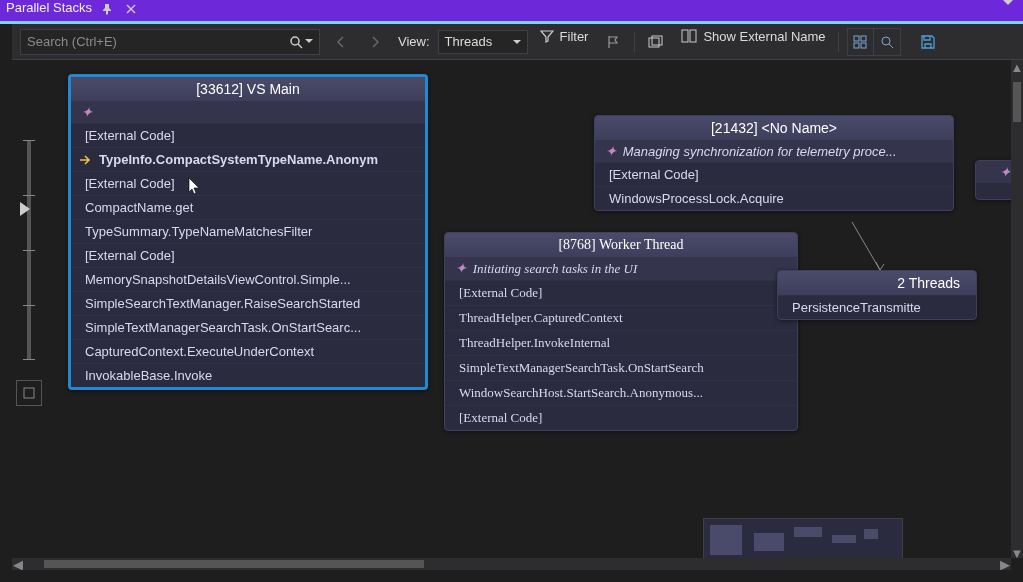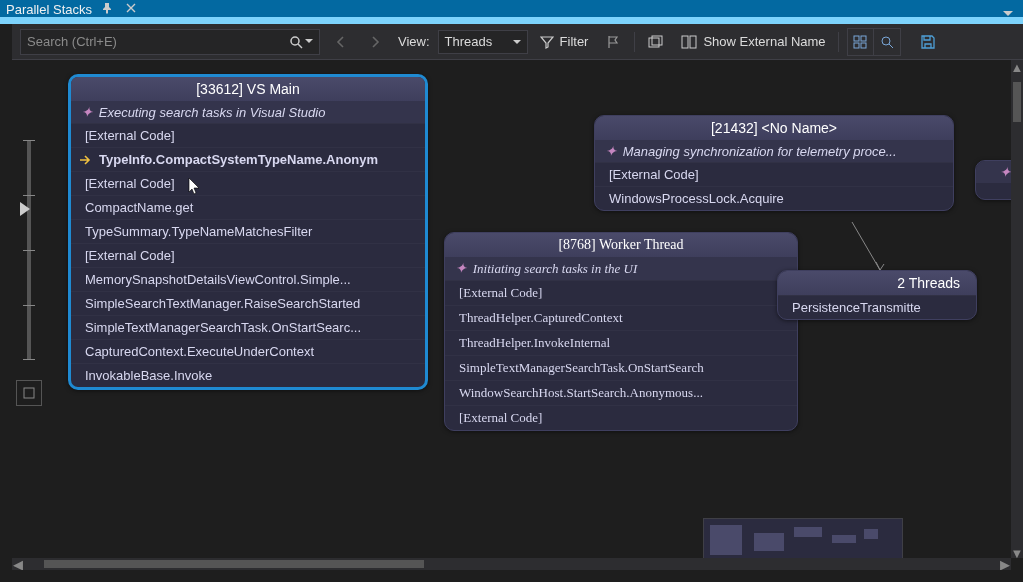--- a/index.html
+++ b/index.html
@@ -7,26 +7,26 @@
     background: #1e1e1e;
     color: #dcdcdc;
     font-family: "Segoe UI", sans-serif;
     font-size: 13px;
     width: 1023px;
     height: 582px;
     overflow: hidden;
     position: relative;
   }
   .titlebar {
-    background: #0369a1;
+    background: #6d28d9;
     height: 24px;
     display: flex;
-    align-items: flex-end;
+    align-items: flex-start;
     padding: 0 6px;
-    border-bottom: 7px solid #7dd3fc;
+    border-bottom: 3px solid #7dd3fc;
   }
   .titlebar .title { font-size: 13px; color: #f1f1f1; }
   .titlebar .pin, .titlebar .close {
     margin-left: 6px;
     width: 18px; height: 18px;
     display: flex; align-items: center; justify-content: center;
     color: #cccccc;
     cursor: pointer;
   }
   .titlebar .spacer { flex: 1; }
@@ -80,21 +80,21 @@
     min-width: 90px;
     display:flex; align-items:center;
     cursor:pointer;
   }
   .view-select::after {
     content:""; position:absolute; right:6px; top:50%;
     border:4px solid transparent; border-top-color:#cccccc;
     transform:translateY(-25%);
   }
   .filter-btn, .ext-btn {
-    display:flex; align-items:center; gap:6px;
+    display:flex; align-items:flex-start; gap:6px;
     color:#dcdcdc; height:26px; padding:0 4px; cursor:pointer;
   }
   .icon-btn { width:26px; height:26px; display:flex;align-items:center;justify-content:center; color:#cccccc; cursor:pointer; }
   .icon-group { display:flex; border:1px solid #3f3f46; }
   .icon-group .icon-btn { border-right:1px solid #3f3f46; }
   .icon-group .icon-btn:last-child { border-right:none; }
   .canvas {
     position: relative;
     width: 100%;
     height: calc(100% - 60px - 12px);
@@ -110,21 +110,21 @@
   .ruler .tick { position:absolute; left:-4px; width:12px; height:1px; background:#888; }
   .ruler .thumb { position:absolute; left:-7px; width:0;height:0; border-top:7px solid transparent; border-bottom:7px solid transparent; border-left:10px solid #cccccc; }
   .zoom-box {
     position:absolute; left:16px; top:320px;
     width:26px;height:26px;border:1px solid #555; display:flex;align-items:center;justify-content:center;color:#888;
   }
   .stack-node {
     position:absolute;
     background:#2b2b3f;
     border:1px solid #3f3f5f;
-    border-radius:10px;
+    border-radius:4px;
     overflow:hidden;
     box-shadow:0 1px 4px rgba(0,0,0,.5);
   }
   .stack-node .hdr {
     background: linear-gradient(#4a4a6a, #3e3e5c);
     text-align:center;
     padding:4px 8px;
     color:#fff;
     font-size:14px;
   }
@@ -299,21 +299,20 @@
   <div class="zoom-box">
     <svg width="14" height="14" viewBox="0 0 14 14">
         <rect x="2" y="2" width="10" height="10" stroke="#888" fill="none"></rect>
       </svg>
   </div>
 
   <div class="stack-node selected" style="left:68px; top:14px; width:360px;">
     <div class="hdr">[33612] VS Main</div>
     <div class="subhdr">
       <span class="ai-icon">✦</span>
-      <span>Executing search tasks in Visual Studio</span>
     </div>
     <div class="row">[External Code]</div>
     <div class="row active">
       <span class="arrow-icon">
         <svg width="14" height="12" viewBox="0 0 14 12">
             <path d="M1 6h8M6 2l4 4-4 4" stroke="#f0c040" stroke-width="1.6" fill="none"></path>
           </svg>
       </span>
       <span>TypeInfo.CompactSystemTypeName.Anonym</span>
     </div>

